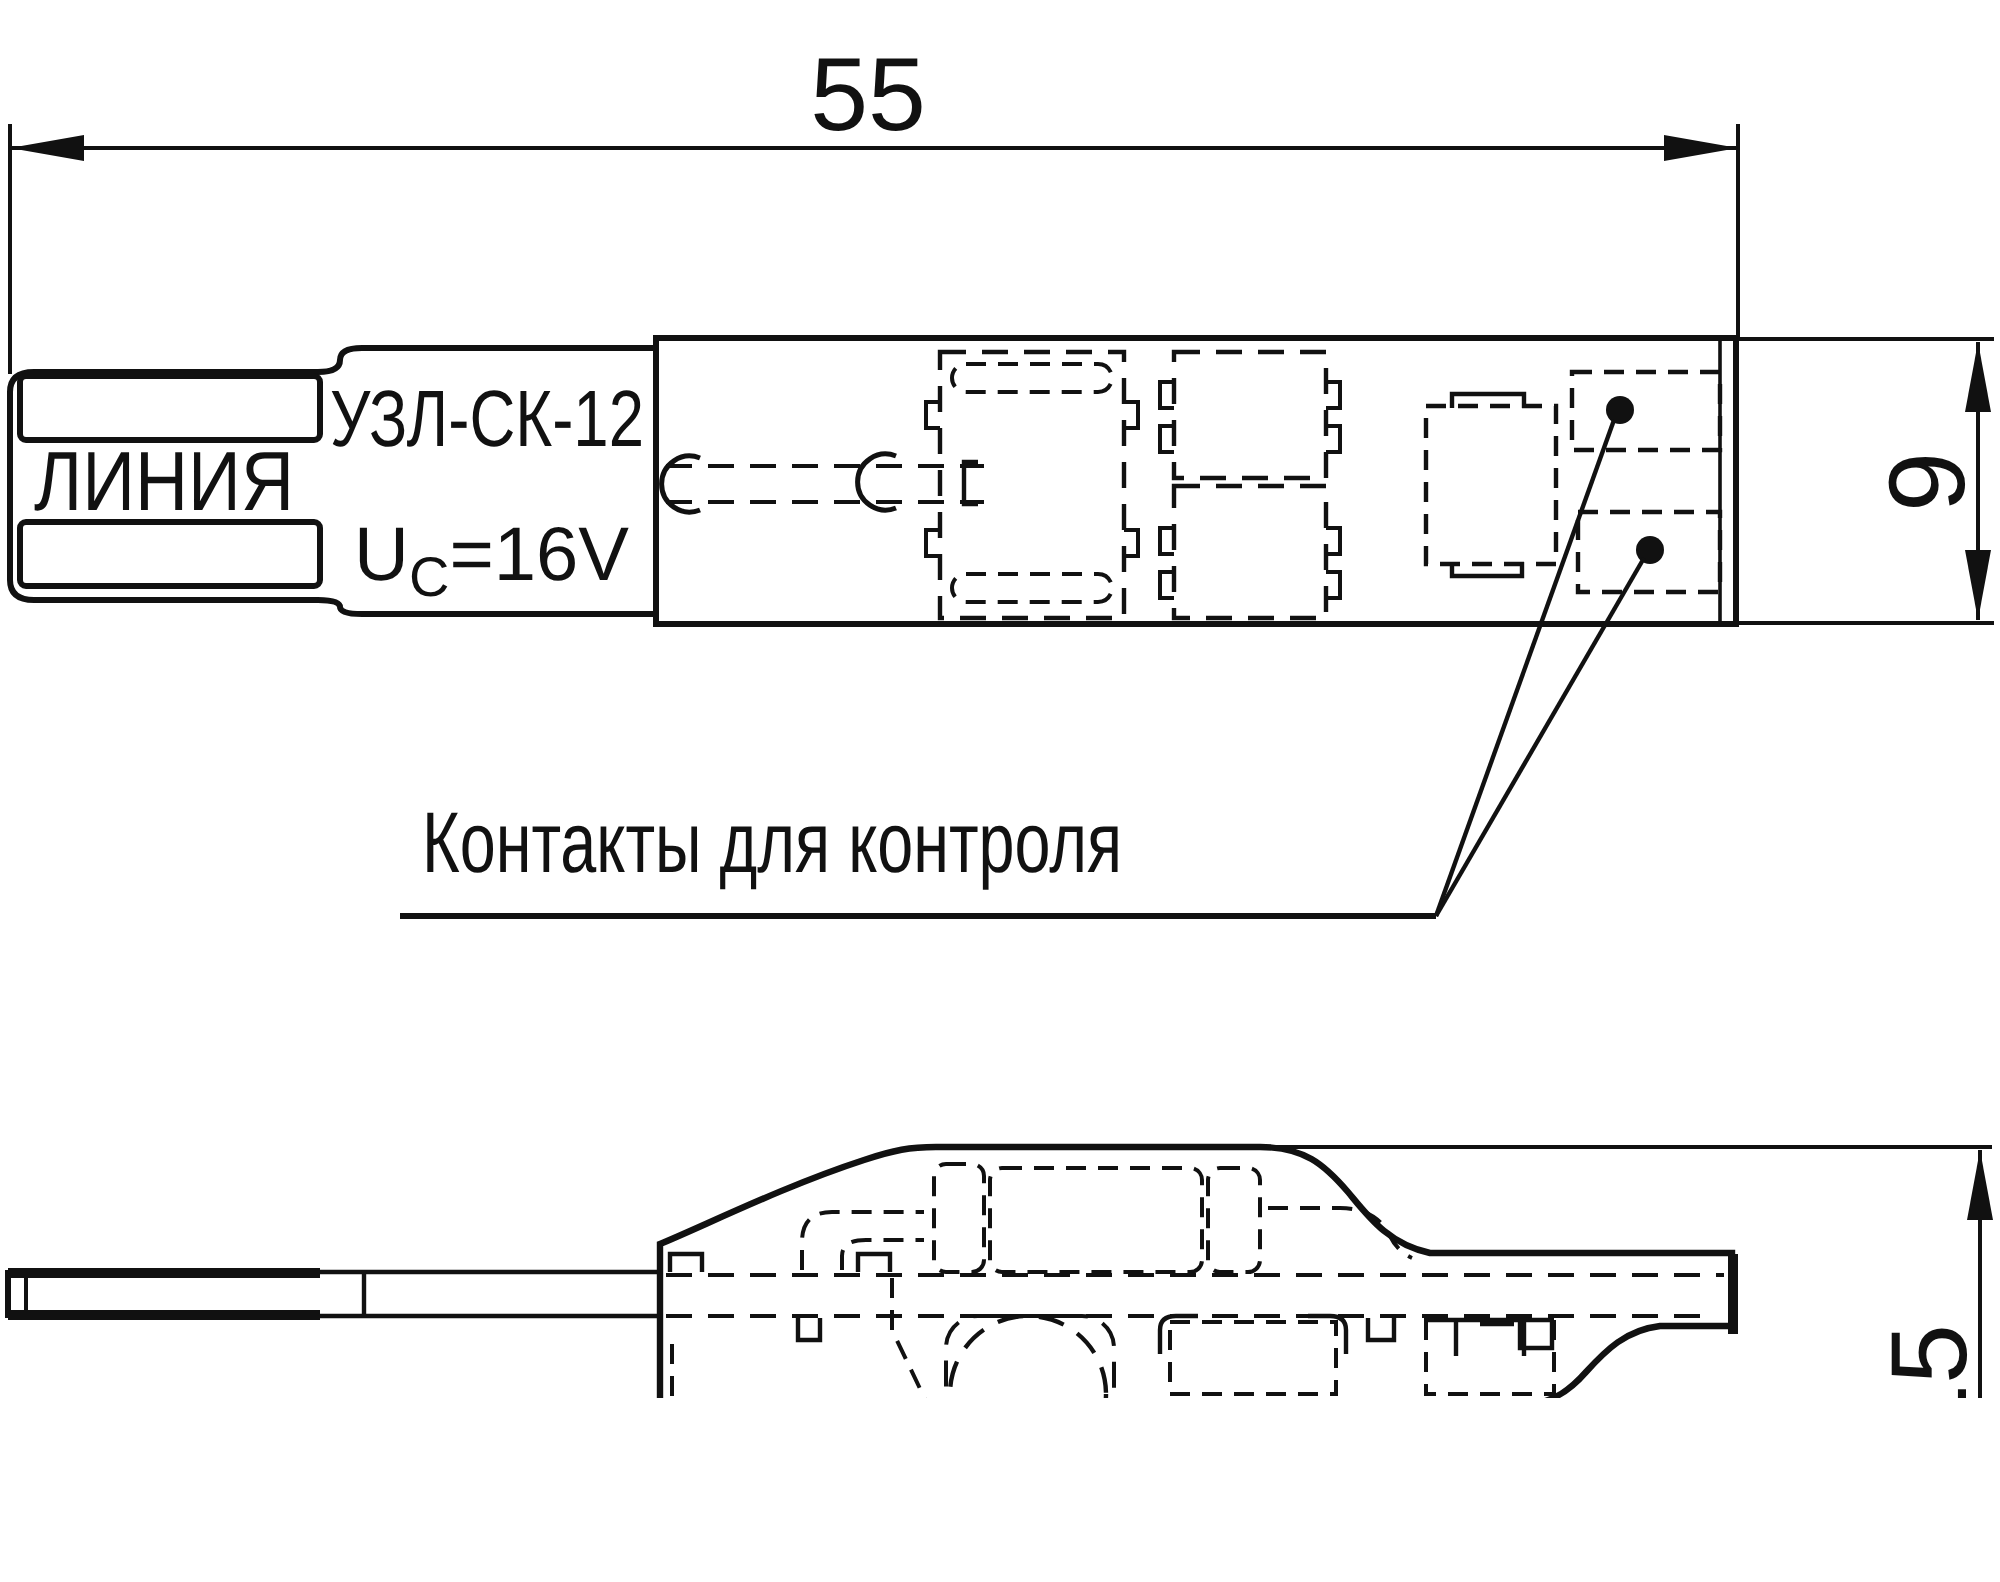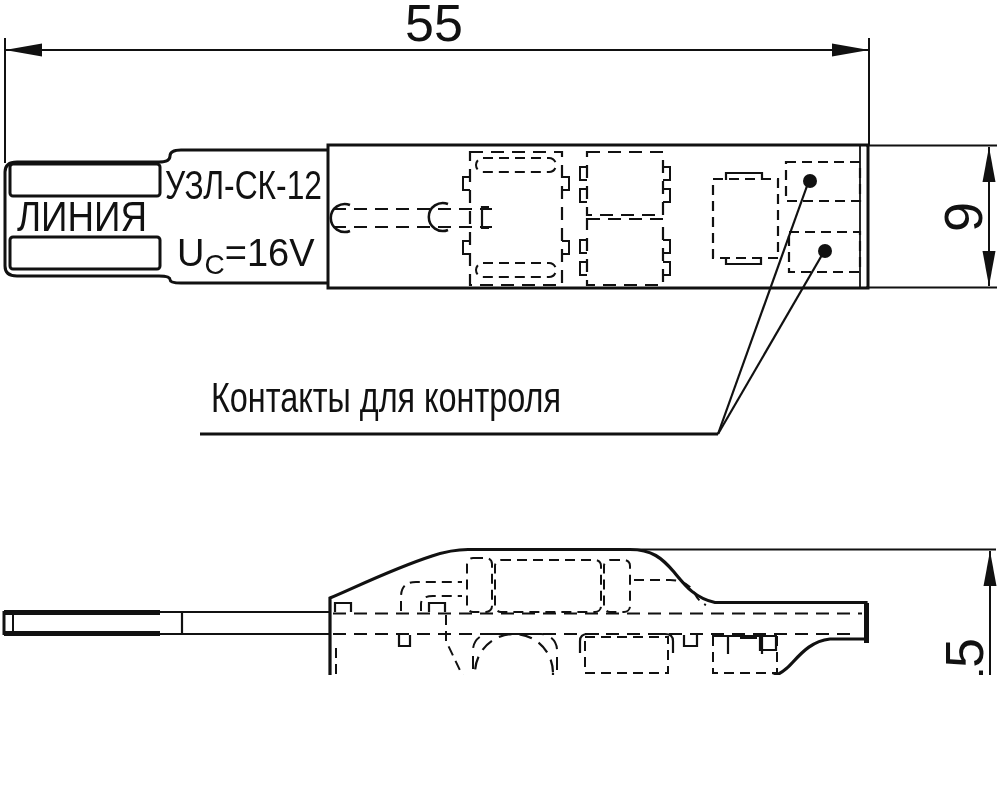--- a/index.html
+++ b/index.html
@@ -1,16 +1,16 @@
 <!DOCTYPE html>
 <html style="--ink: #111111; --paper: #ffffff;"><head>
 <meta charset="utf-8">
 <style>
   html,body{margin:0;padding:0;background:#fff;}
-  .drawing-wrap{width:1000px;height:675px;background:var(--paper,#fff);position:relative;overflow:hidden;}
+  .drawing-wrap{width:1000px;height:675px;background:var(--paper,#fff);position:relative;overflow:hidden;margin-top:24px;}
   svg{display:block;color:var(--ink,#111);}
   text{font-family:"Liberation Sans","DejaVu Sans",sans-serif;fill:currentColor;}
   .sol{stroke:currentColor;fill:none;}
   .filled{fill:currentColor;stroke:none;}
   .dash{stroke:currentColor;fill:none;stroke-dasharray:13 8;}
   .dash-s{stroke:currentColor;fill:none;stroke-dasharray:10 6;}
 </style>
 </head>
 <body>
 

